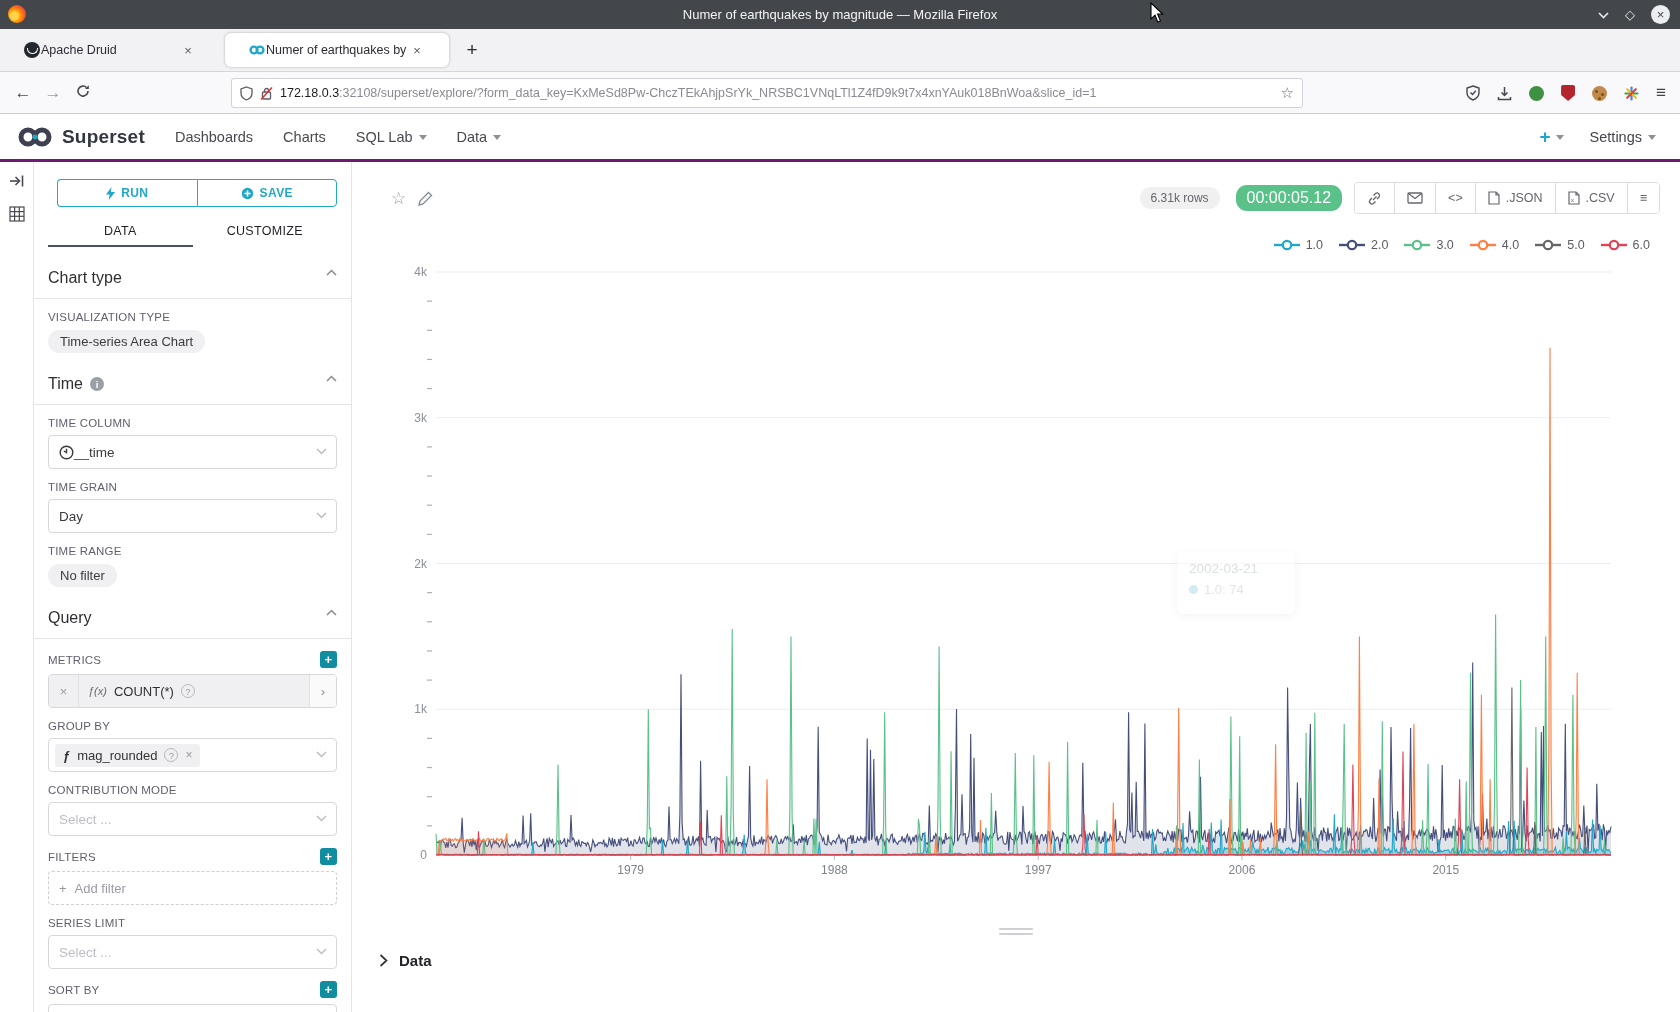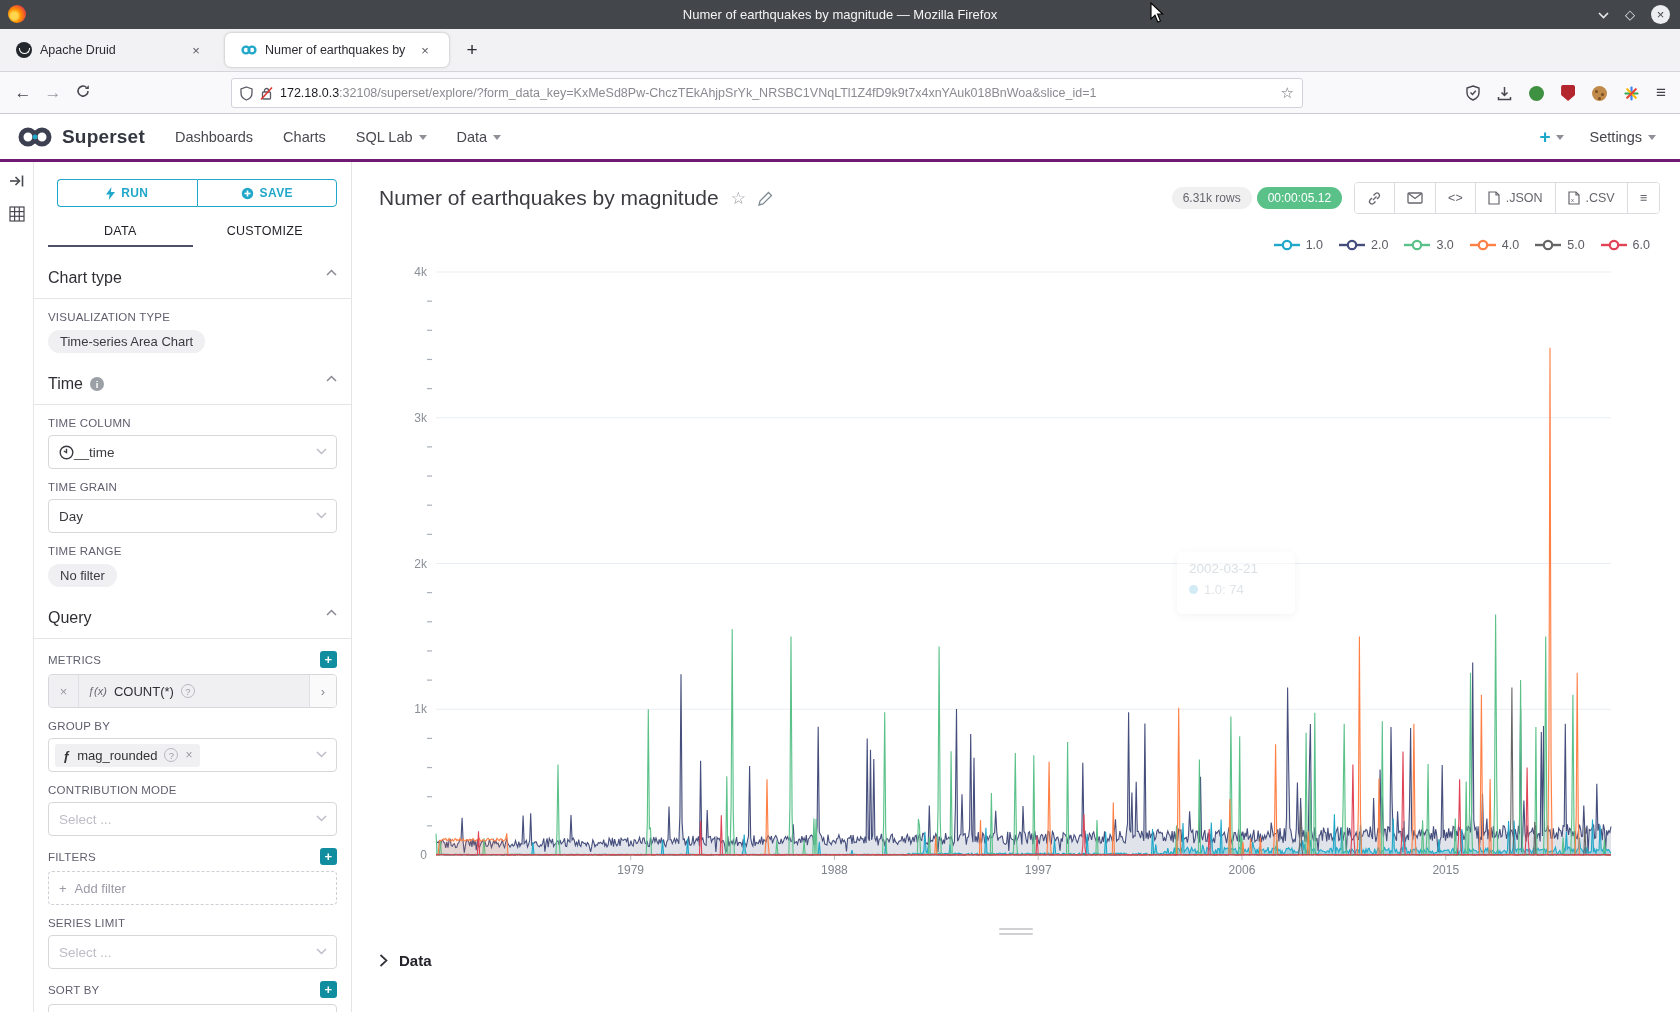--- a/index.html
+++ b/index.html
@@ -14,21 +14,21 @@
     background:radial-gradient(circle at 35% 60%, #ffd54d 0 22%, #ff9500 40%, #e8423e 75%, #b5007f 100%); }
   .tb-title { position:absolute; left:0; right:0; text-align:center; font-size:13px; color:#f4f4f5; }
   .win-ctl { position:absolute; right:10px; top:0; height:29px; display:flex; align-items:center; gap:16px; }
   .win-ctl .g { color:#e9e9ec; font-size:13px; cursor:default; }
   .closebtn { width:19px; height:19px; border-radius:50%; background:#eceef1; color:#41454a;
     display:flex; align-items:center; justify-content:center; font-size:13px; }
 
   
   .tabbar { position:absolute; left:0; top:29px; width:1680px; height:43px; background:#f2f2f5;
     border-bottom:1px solid #d4d4da; display:flex; align-items:flex-end; }
-  .tab { height:34px; margin-bottom:4px; display:flex; align-items:center; padding:0 16px; gap:8px;
+  .tab { height:34px; margin-bottom:4px; display:flex; align-items:center; padding:0 24px; gap:1px;
     font-size:12.5px; color:#2b2b33; }
   .tab.inactive { width:220px; }
   .tab.active { width:224px; margin-left:5px; background:#fff; border-radius:6px;
     box-shadow:0 0 3px rgba(0,0,0,.28); }
   .tab-label { flex:1; white-space:nowrap; overflow:hidden; }
   .tab-x { color:#5a5a62; font-size:13px; width:16px; text-align:center; }
   .favicon { width:16px; height:16px; flex:0 0 16px; }
   .druid-fav { border-radius:50%; background:#23272e; position:relative; }
   .druid-fav::after { content:""; position:absolute; left:3px; top:6px; width:9px; height:5px;
     border:1.5px solid #fff; border-top:none; border-radius:0 0 8px 8px; }
@@ -110,23 +110,23 @@
     font-size:9.5px; display:inline-flex; align-items:center; justify-content:center; }
   .info-i { width:14px; height:14px; border-radius:50%; background:#9ba0a6; color:#fff;
     font-size:9.5px; display:inline-flex; align-items:center; justify-content:center; font-weight:bold; }
   .chip-x { color:#9a9aa2; font-size:12px; }
 
   
   .main { position:relative; flex:1; }
   .chart-header { position:absolute; left:27px; right:20px; top:14px; height:44px; display:flex; align-items:center; }
   .chart-title { font-size:21px; color:#3c3c42; font-weight:500; }
   .hd-ic { margin-left:12px; color:#9a9aa2; display:flex; align-items:center; }
-  .badges { margin-left:auto; display:flex; align-items:center; gap:5px; }
+  .badges { margin-left:auto; display:flex; align-items:center; gap:16px; }
   .badge-gray { background:#f0f0f1; color:#65656d; font-size:12px; border-radius:11px; padding:4px 11px; }
-  .badge-green { background:#5ac189; color:#fff; font-size:12px; border-radius:11px; padding:4px 11px; }
+  .badge-green { background:#5ac189; color:#fff; font-size:16px; border-radius:11px; padding:4px 11px; }
   .btn-group { display:flex; margin-left:12px; border:1px solid #dcdce0; border-radius:4px; overflow:hidden; height:32px; }
   .bg-cell { display:flex; align-items:center; justify-content:center; padding:0 12px; color:#65656d;
     border-right:1px solid #dcdce0; font-size:12.5px; gap:6px; background:#fff; }
   .bg-cell:last-child { border-right:none; }
   .legend { position:absolute; top:76px; right:30px; display:flex; align-items:center; gap:16px; }
   .legend-item { display:flex; align-items:center; gap:6px; font-size:12.5px; color:#5c5c64; }
   .chart-svg { position:absolute; left:28px; top:88px; }
   .tooltip { position:absolute; left:825px; top:390px; width:118px; height:62px; background:#fff;
     border-radius:6px; box-shadow:0 2px 10px rgba(0,0,0,.10); opacity:.5; padding:9px 12px; }
   .tt-date { font-size:13.5px; color:#b7c2cb; }
@@ -411,21 +411,20 @@
             <span>SORT BY</span>
             <span class="plusbox">+</span>
           </div>
         <div class="select">
           
         </div>
       </div>
 
       <div class="main">
         <div class="chart-header">
-          <span class="chart-title">Numer of earthquakes by magnitude</span>
           <span class="hd-ic" style="font-size:17px">☆</span>
           <span class="hd-ic">
             <svg width="15" height="15" viewBox="0 0 15 15">
                 <path d="M1 14l1-4L10.5 1.5l3 3L5 13z" fill="none" stroke="#7f8b93" stroke-width="1.3"></path>
               </svg>
           </span>
           <div class="badges">
             <span class="badge-gray">6.31k rows</span>
             <span class="badge-green">00:00:05.12</span>
           </div>

